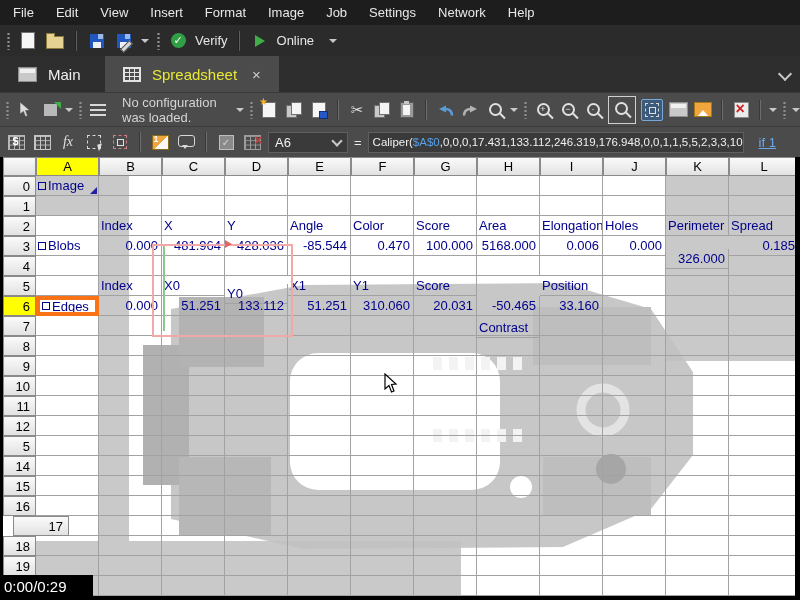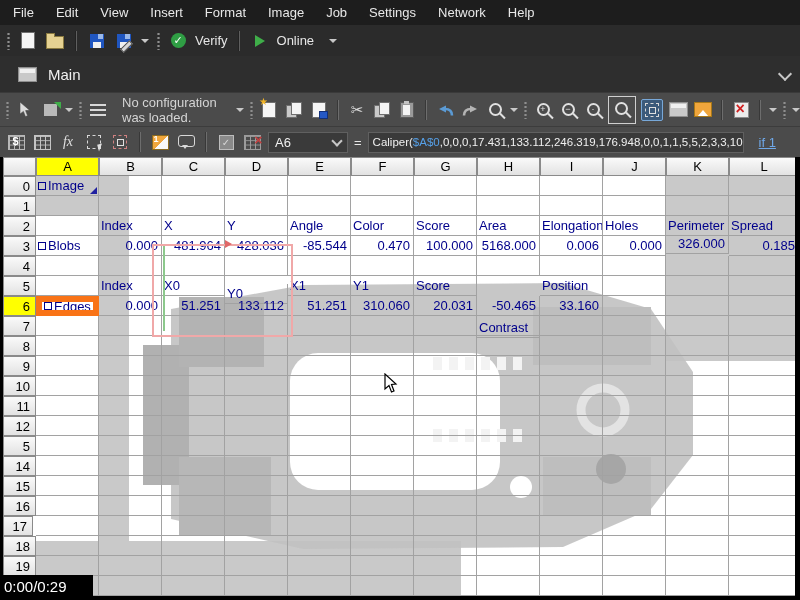--- a/index.html
+++ b/index.html
@@ -104,21 +104,21 @@
   #grid{position:absolute;inset:0;z-index:1}
   .hcell{position:absolute;background:linear-gradient(#fafafa,#e2e2e2);border:1px solid #8a8a8a;box-sizing:border-box;font-size:13px;color:#000;display:flex;align-items:center;justify-content:center;z-index:2}
   .hcell.rhdr{justify-content:flex-end;padding-right:5px}
   .hcell.sel{background:#ffff00}
   .cell{position:absolute;border-right:1px solid #a2a2a2;border-bottom:1px solid #a2a2a2;box-sizing:border-box;font-size:13px;color:#00008b;display:flex;align-items:center;z-index:1;white-space:nowrap;overflow:hidden}
   .cell.val{justify-content:flex-end;padding-right:3px}
   .cell.lab{padding-left:2px}
   .cell.struct{padding-left:2px}
   .sqbox{width:6px;height:6px;border:1px solid #00008b;margin-right:2px;flex:none}
   .expand-tri{position:absolute;right:1px;bottom:1px;width:0;height:0;border-left:7px solid transparent;border-bottom:7px solid #2020a0}
-  .cell.selcell{border:6px solid #f97316;background:#fff;z-index:3}
+  .cell.selcell{border:4px solid #f97316;background:#fff;z-index:3}
   .roi{position:absolute;left:149px;top:87px;width:137px;height:89px;border:2px solid #f0a8a8;z-index:4}
   .edgeline{position:absolute;left:160px;top:89px;width:2px;height:85px;background:#8cc88c;z-index:4}
   .dirmark{position:absolute;left:222px;top:83px;width:0;height:0;border-top:4px solid transparent;border-bottom:4px solid transparent;border-left:7px solid #e06868;z-index:4}
 
   .timer{position:absolute;left:0;top:575px;width:93px;height:22px;background:#000;color:#fff;font-size:15px;display:flex;align-items:center;padding-left:4px;box-sizing:border-box;z-index:10}
   #cursor{position:absolute;left:384px;top:373px;z-index:20}
 </style>
 </head>
 <body>
 
@@ -165,20 +165,25 @@
         <span class="i-play"></span>
       </span>
     <span class="tlabel">Online</span>
     <span class="caret" style="margin-left:8px"></span>
   </div>
 
   <div class="tabbar">
     <div class="tab tab-main">
       <span class="i-window"></span>
       <span class="tab-label">Main</span>
+    </div>
+    <div class="tab tab-active" style="left:105px">
+      <span class="i-sheetgrid"></span>
+      <span class="tab-label">Spreadsheet</span>
+      <span class="closex">×</span>
     </div>
     <span class="tab-chevron"></span>
   </div>
 
   <div class="toolbar2">
     <span class="dots"></span>
     <span class="ic i-pointer">
       <svg width="12" height="16" viewBox="0 0 12 16">
           <path d="M1,0 L1,12 L4.4,9.4 L6.4,14.6 L8.6,13.7 L6.6,8.6 L10.6,8.2 Z" fill="#dcdcdc" stroke="#4a4a4a" stroke-width="0.6"></path>
         </svg>
@@ -399,21 +404,21 @@
         <div class="cell struct" style="left: 33px; top: 79px; width: 63px; height: 20px;"><span class="sqbox"></span>Blobs</div>
         <div class="cell val" style="left: 96px; top: 79px; width: 63px; height: 20px;">0.000</div>
         <div class="cell val" style="left: 159px; top: 79px; width: 63px; height: 20px;">481.964</div>
         <div class="cell val" style="left: 222px; top: 79px; width: 63px; height: 20px;">428.036</div>
         <div class="cell val" style="left: 285px; top: 79px; width: 63px; height: 20px;">-85.544</div>
         <div class="cell val" style="left: 348px; top: 79px; width: 63px; height: 20px;">0.470</div>
         <div class="cell val" style="left: 411px; top: 79px; width: 63px; height: 20px;">100.000</div>
         <div class="cell val" style="left: 474px; top: 79px; width: 63px; height: 20px;">5168.000</div>
         <div class="cell val" style="left: 537px; top: 79px; width: 63px; height: 20px;">0.006</div>
         <div class="cell val" style="left: 600px; top: 79px; width: 63px; height: 20px;">0.000</div>
-        <div class="cell val" style="left: 663px; top: 77px; width: 63px; height: 20px;">326.000</div>
+        <div class="cell val" style="left: 663px; top: 92px; width: 63px; height: 20px;">326.000</div>
         <div class="cell val" style="left: 726px; top: 79px; width: 70px; height: 20px;">0.185</div>
         <div class="hcell rhdr" style="left: 0px; top: 99px; width: 33px; height: 20px;">4</div>
         <div class="cell" style="left: 33px; top: 99px; width: 63px; height: 20px;"></div>
         <div class="cell" style="left: 96px; top: 99px; width: 63px; height: 20px;"></div>
         <div class="cell" style="left: 159px; top: 99px; width: 63px; height: 20px;"></div>
         <div class="cell" style="left: 222px; top: 99px; width: 63px; height: 20px;"></div>
         <div class="cell" style="left: 285px; top: 99px; width: 63px; height: 20px;"></div>
         <div class="cell" style="left: 348px; top: 99px; width: 63px; height: 20px;"></div>
         <div class="cell" style="left: 411px; top: 99px; width: 63px; height: 20px;"></div>
         <div class="cell" style="left: 474px; top: 99px; width: 63px; height: 20px;"></div>
@@ -570,21 +575,21 @@
         <div class="cell" style="left: 159px; top: 339px; width: 63px; height: 20px;"></div>
         <div class="cell" style="left: 222px; top: 339px; width: 63px; height: 20px;"></div>
         <div class="cell" style="left: 285px; top: 339px; width: 63px; height: 20px;"></div>
         <div class="cell" style="left: 348px; top: 339px; width: 63px; height: 20px;"></div>
         <div class="cell" style="left: 411px; top: 339px; width: 63px; height: 20px;"></div>
         <div class="cell" style="left: 474px; top: 339px; width: 63px; height: 20px;"></div>
         <div class="cell" style="left: 537px; top: 339px; width: 63px; height: 20px;"></div>
         <div class="cell" style="left: 600px; top: 339px; width: 63px; height: 20px;"></div>
         <div class="cell" style="left: 663px; top: 339px; width: 63px; height: 20px;"></div>
         <div class="cell" style="left: 726px; top: 339px; width: 70px; height: 20px;"></div>
-        <div class="hcell rhdr" style="left: 0px; top: 359px; width: 30px; height: 20px;">17</div>
+        <div class="hcell rhdr" style="left: 10px; top: 359px; width: 56px; height: 20px;">17</div>
         <div class="cell" style="left: 33px; top: 359px; width: 63px; height: 20px;"></div>
         <div class="cell" style="left: 96px; top: 359px; width: 63px; height: 20px;"></div>
         <div class="cell" style="left: 159px; top: 359px; width: 63px; height: 20px;"></div>
         <div class="cell" style="left: 222px; top: 359px; width: 63px; height: 20px;"></div>
         <div class="cell" style="left: 285px; top: 359px; width: 63px; height: 20px;"></div>
         <div class="cell" style="left: 348px; top: 359px; width: 63px; height: 20px;"></div>
         <div class="cell" style="left: 411px; top: 359px; width: 63px; height: 20px;"></div>
         <div class="cell" style="left: 474px; top: 359px; width: 63px; height: 20px;"></div>
         <div class="cell" style="left: 537px; top: 359px; width: 63px; height: 20px;"></div>
         <div class="cell" style="left: 600px; top: 359px; width: 63px; height: 20px;"></div>

